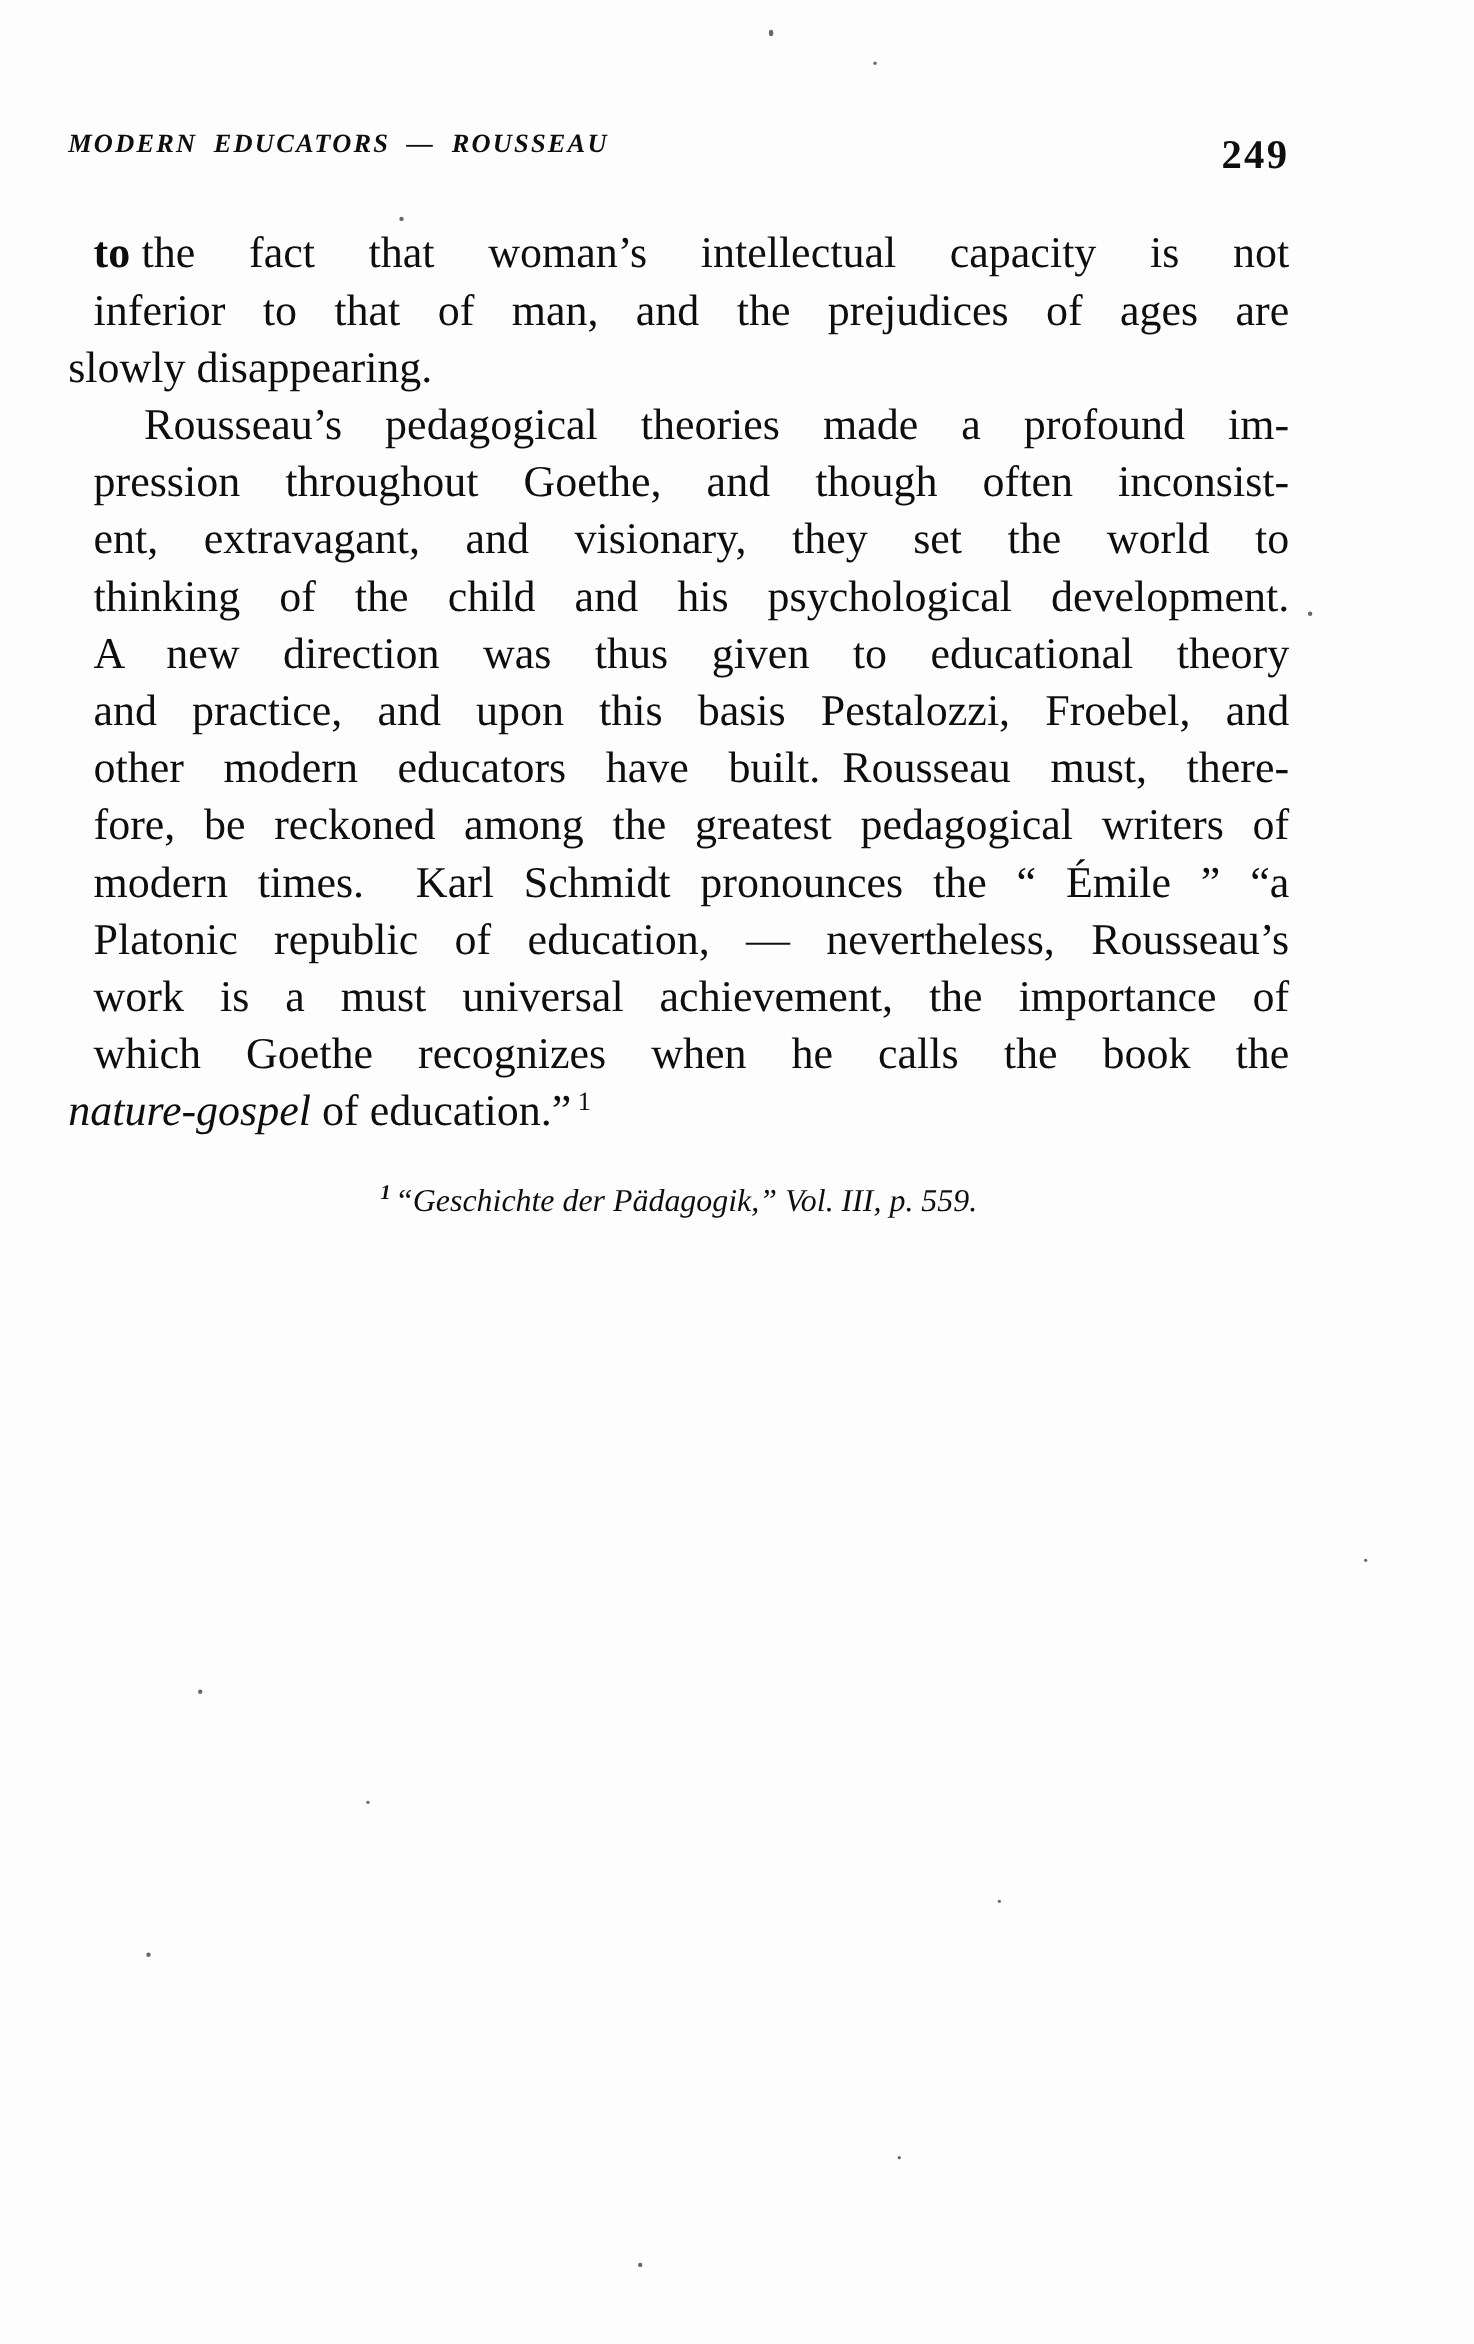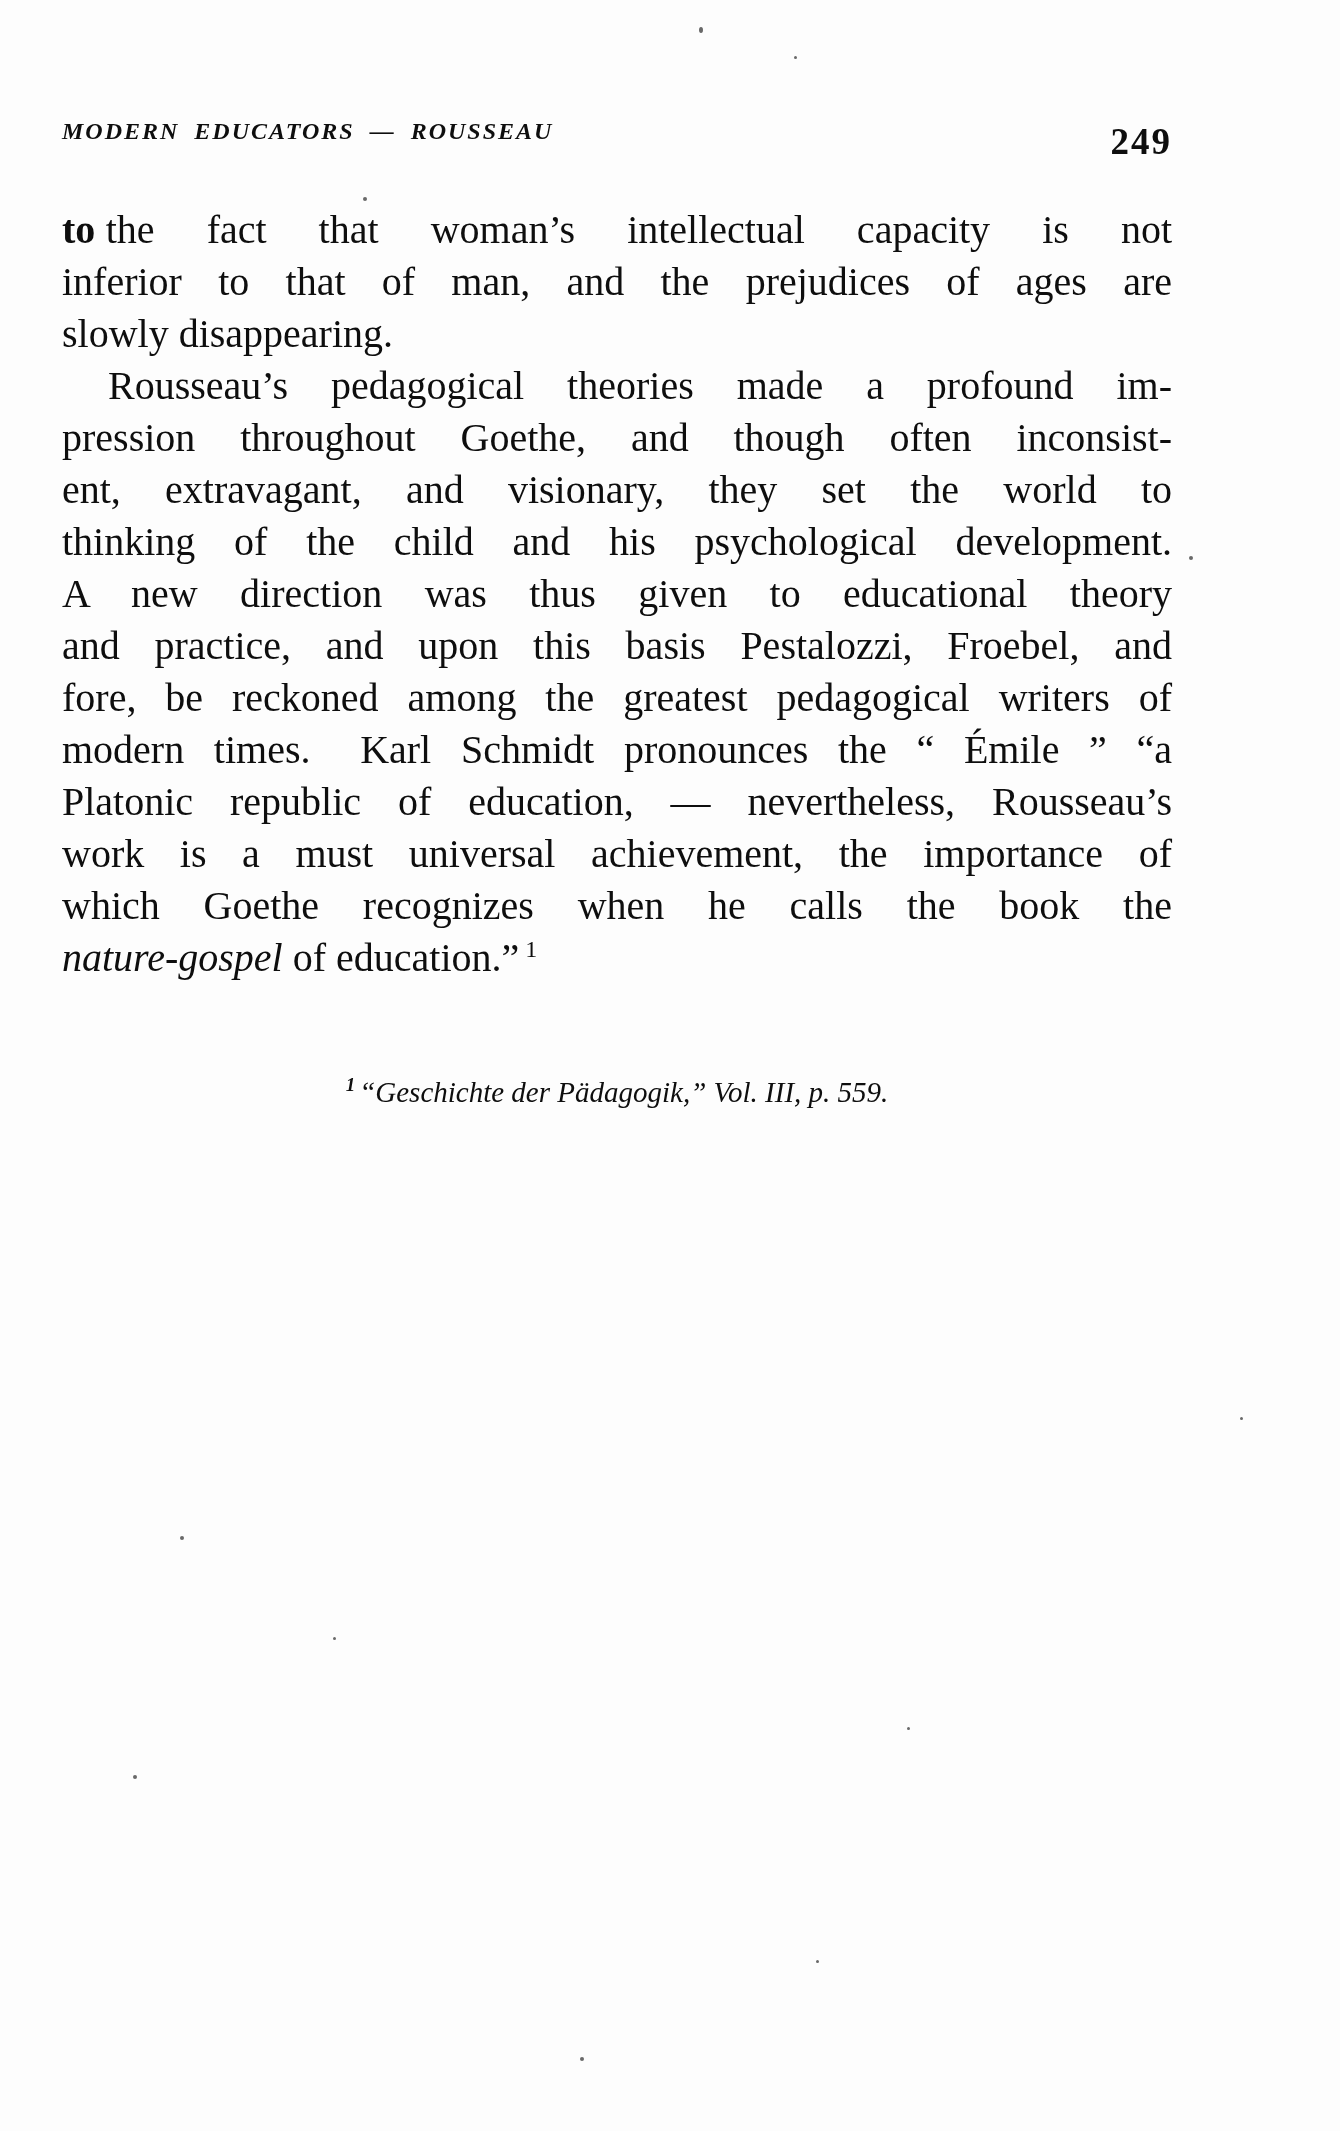--- a/index.html
+++ b/index.html
@@ -44,21 +44,21 @@
     position: absolute;
     top: 204px; left: 62px; width: 1110px;
     font-size: 40px;
     line-height: 52px;
   }
   .line {
     height: 52px;
     text-align: justify;
     white-space: normal;
   }
-  .jl { text-align-last: justify; }
+  .jl { text-align-last: justify; margin-left: 23px; }
   .par-end { text-align: left; text-align-last: left; }
   .indent { text-indent: 46px; }
   .lead-bold { font-weight: 700; margin-right: 0.26em; }
   .italic { font-style: italic; }
   sup.fn-ref {
     font-size: 24px;
     vertical-align: 14px;
     line-height: 0;
     margin-left: 6px;
   }
@@ -103,20 +103,21 @@
     <div class="line jl"><span class="lead-bold">to</span><span>the fact that woman’s intellectual capacity is not</span></div>
     <div class="line jl">inferior to that of man, and the prejudices of ages are</div>
     <div class="line par-end">slowly disappearing.</div>
 
     <div class="line jl indent">Rousseau’s pedagogical theories made a profound im-</div>
     <div class="line jl">pression throughout Goethe, and though often inconsist-</div>
     <div class="line jl">ent, extravagant, and visionary, they set the world to</div>
     <div class="line jl">thinking of the child and his psychological development.</div>
     <div class="line jl">A new direction was thus given to educational theory</div>
     <div class="line jl">and practice, and upon this basis Pestalozzi, Froebel, and</div>
+    <div class="line jl">other modern educators have built. Rousseau must, there-</div>
     <div class="line jl">fore, be reckoned among the greatest pedagogical writers of</div>
     <div class="line jl">modern times.  Karl Schmidt pronounces the “ Émile ” “a</div>
     <div class="line jl">Platonic republic of education, — nevertheless, Rousseau’s</div>
     <div class="line jl">work is a must universal achievement, the importance of</div>
     <div class="line jl">which Goethe recognizes when he calls the book the</div>
     <div class="line par-end"><span class="italic">nature-gospel</span> <span>of education.”</span><sup class="fn-ref">1</sup></div>
   </div>
 
   <div class="footnote"><sup class="fn-marker">1</sup><span>“Geschichte der Pädagogik,” Vol. III, p. 559.</span></div>
 

